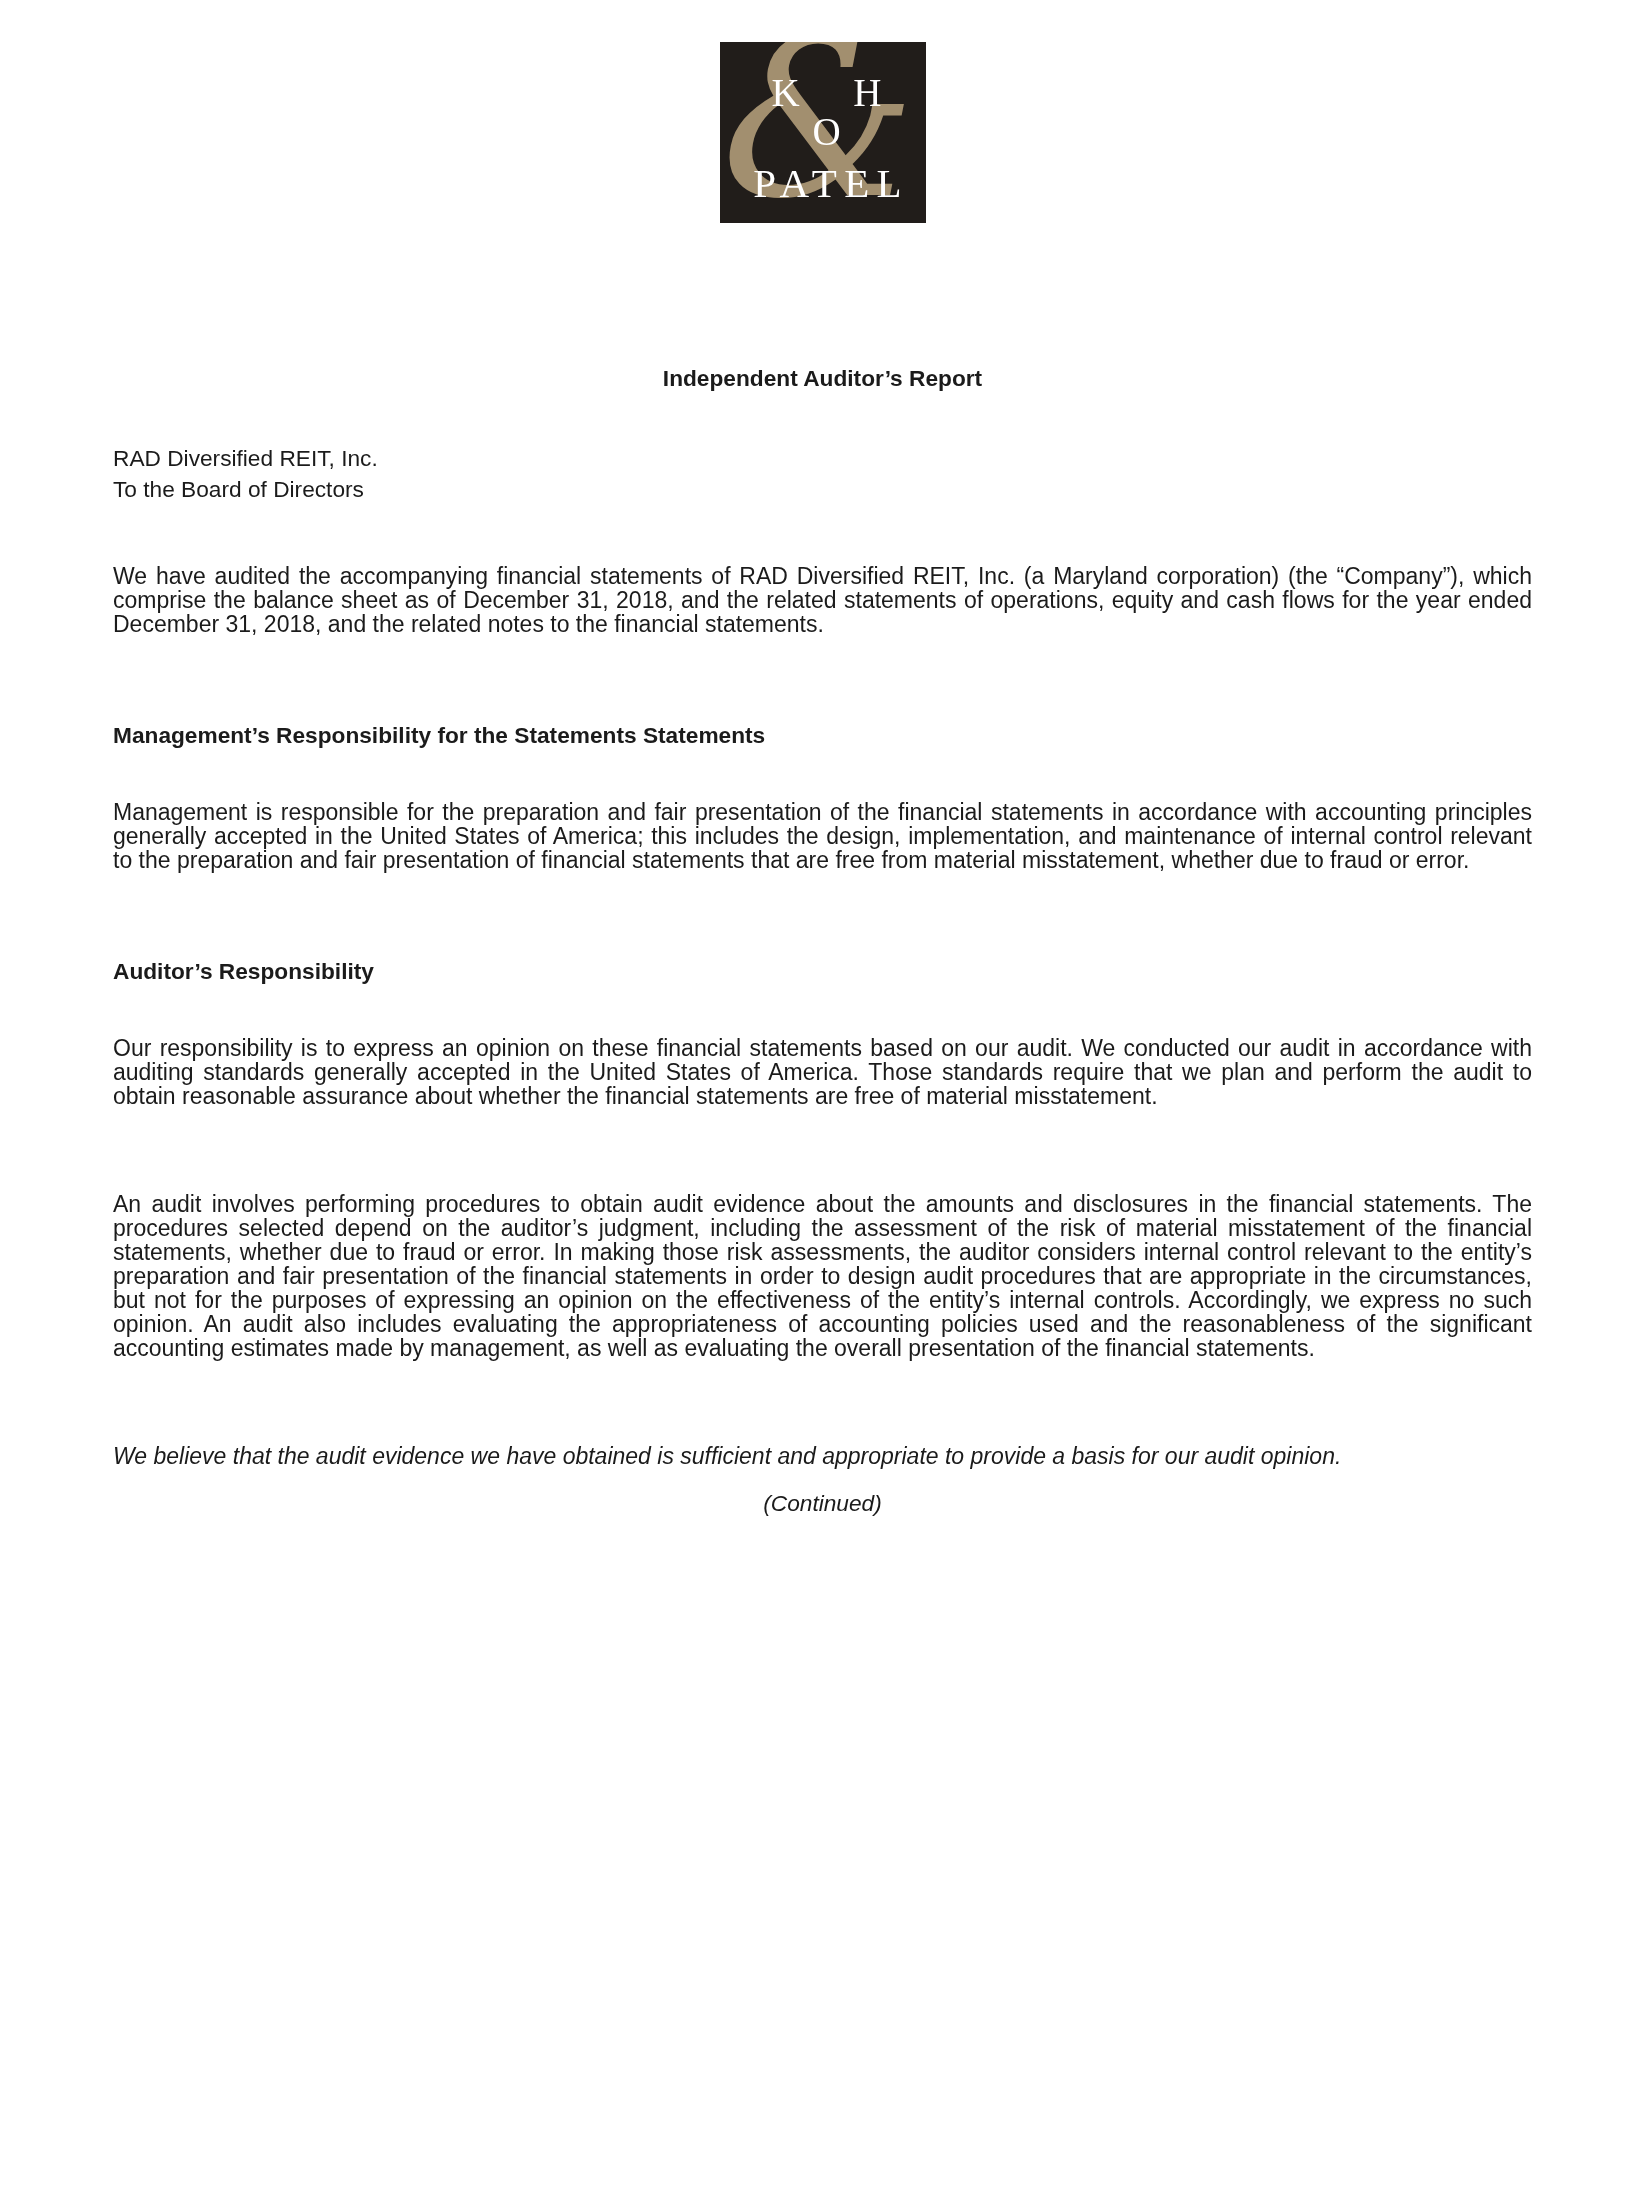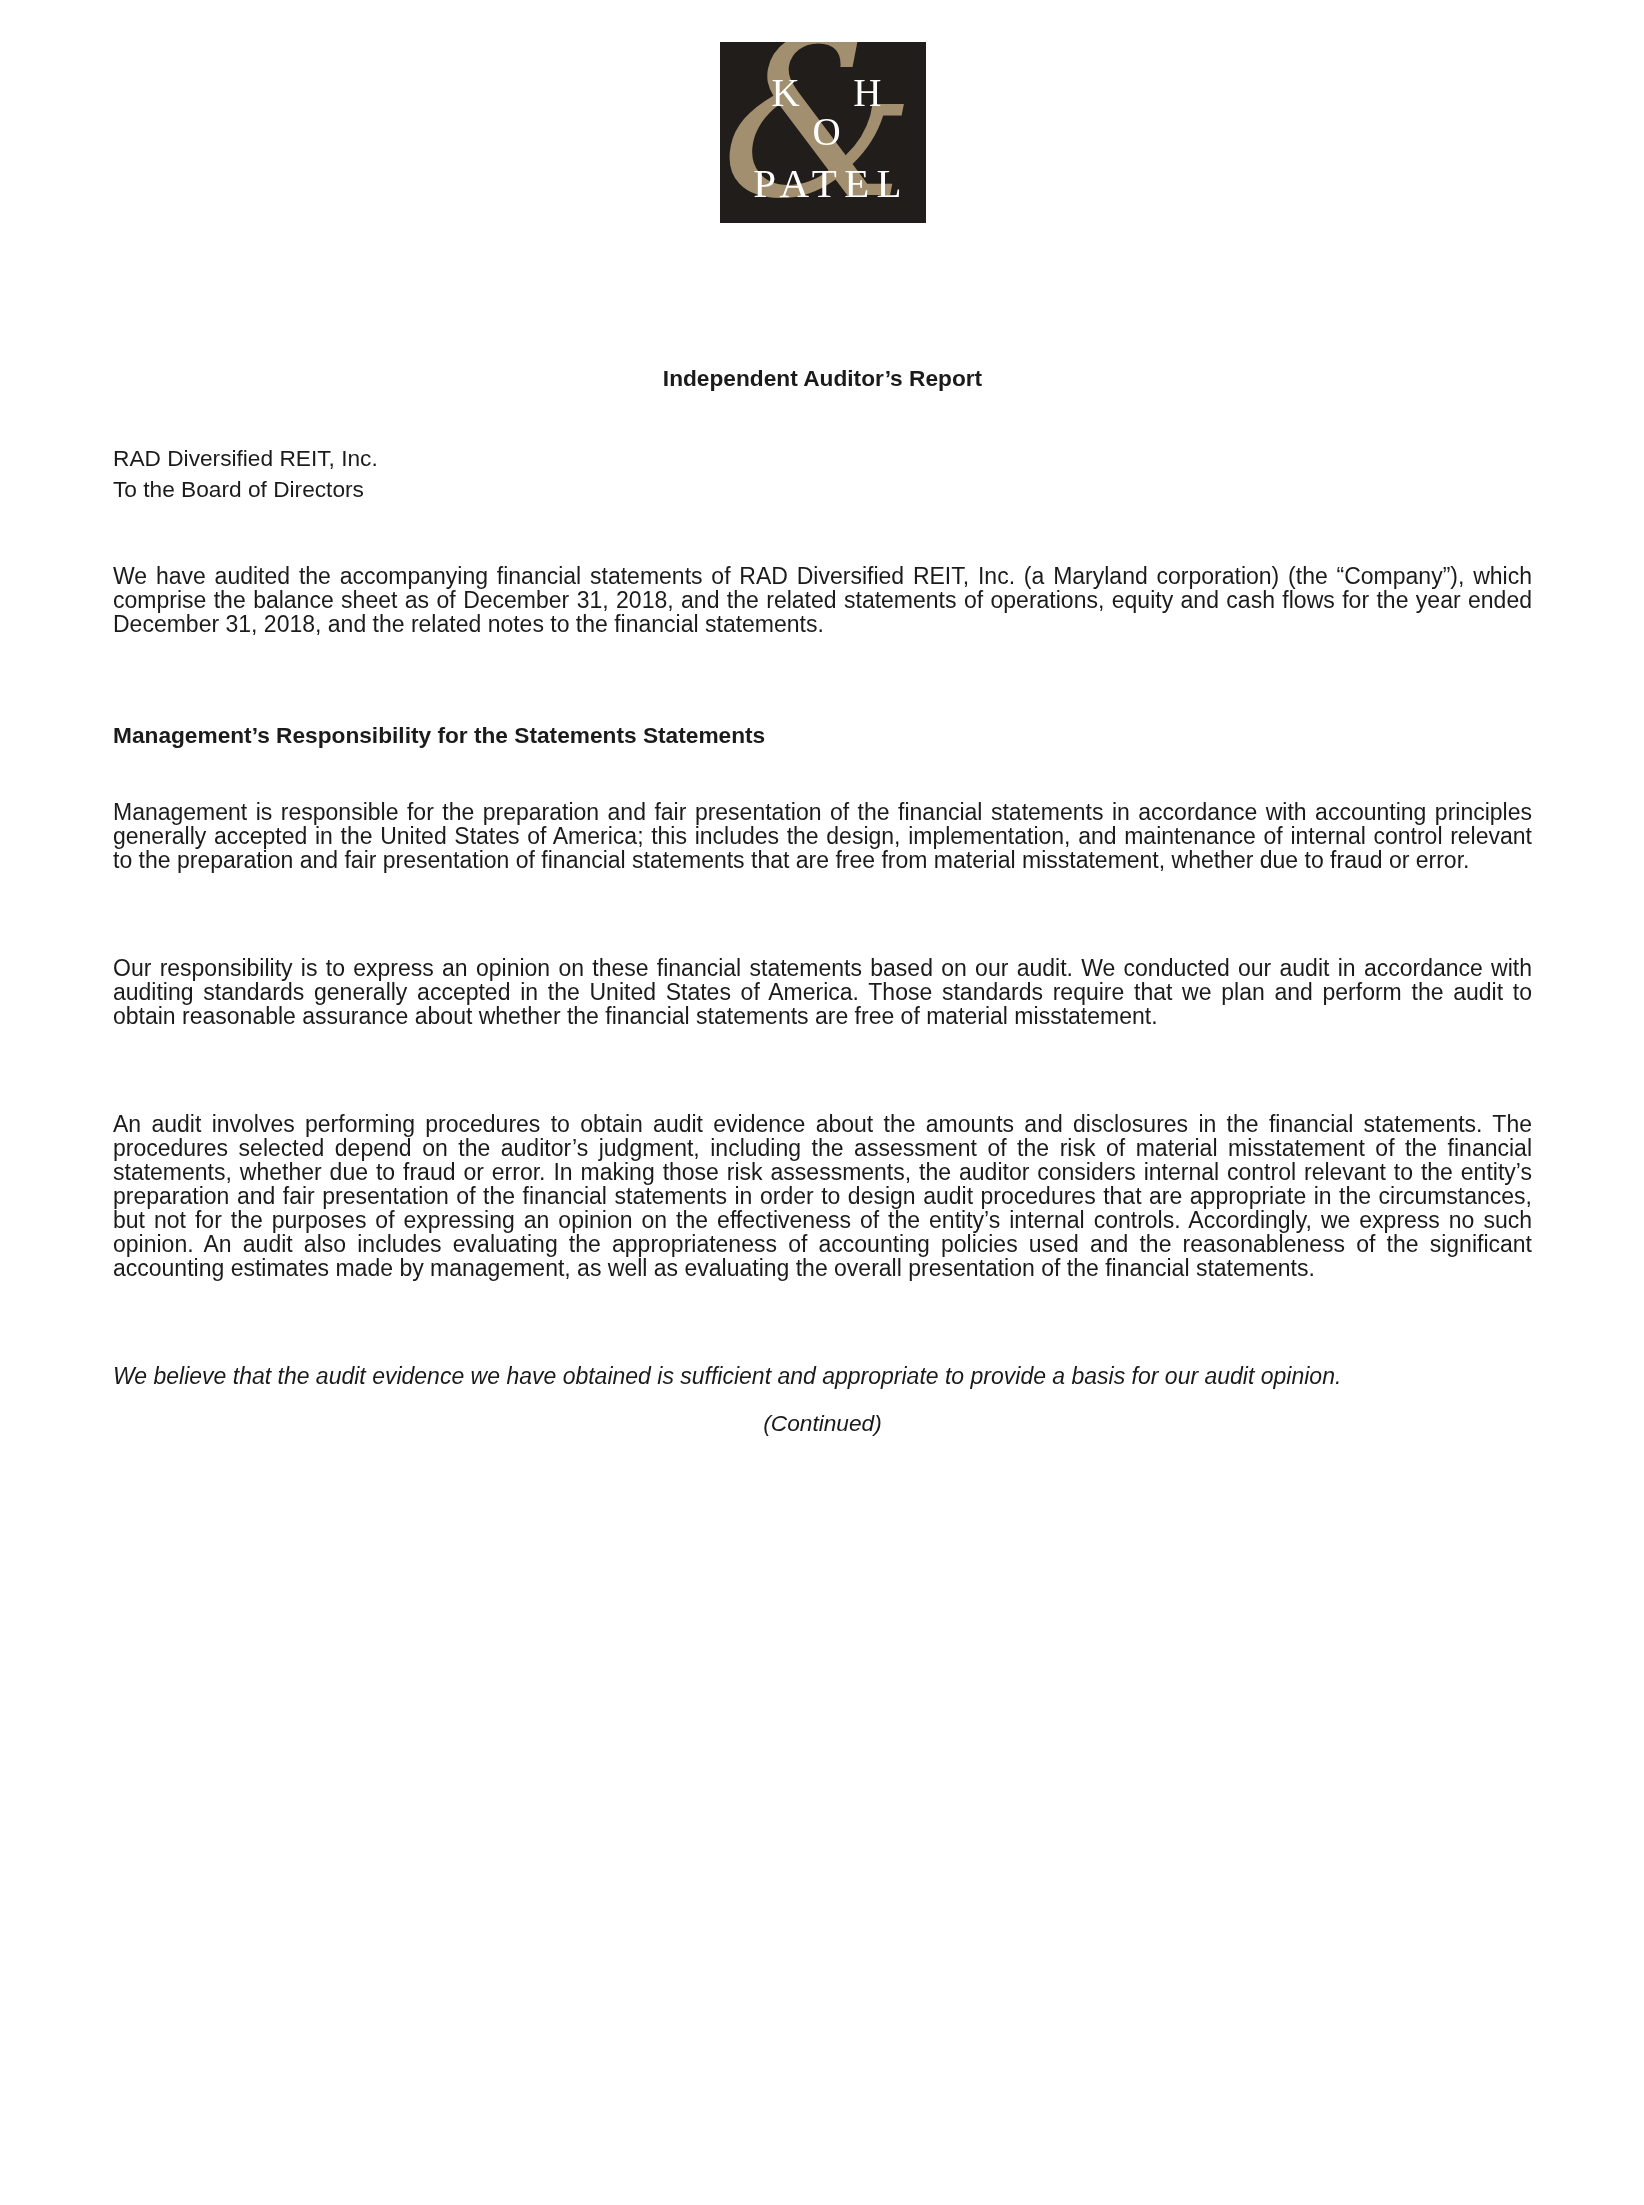--- a/index.html
+++ b/index.html
@@ -122,20 +122,21 @@
   <div class="addressee">
     <div>RAD Diversified REIT, Inc.</div>
     <div>To the Board of Directors</div>
   </div>
 
   <p class="body-paragraph">We have audited the accompanying financial statements of RAD Diversified REIT, Inc. (a Maryland corporation) (the “Company”), which comprise the balance sheet as of December 31, 2018, and the related statements of operations, equity and cash flows for the year ended December 31, 2018, and the related notes to the financial statements.</p>
 
   <h2 class="section-heading">Management’s Responsibility for the Statements Statements</h2>
   <p class="body-paragraph">Management is responsible for the preparation and fair presentation of the financial statements in accordance with accounting principles generally accepted in the United States of America; this includes the design, implementation, and maintenance of internal control relevant to the preparation and fair presentation of financial statements that are free from material misstatement, whether due to fraud or error.</p>
 
+  <h2 class="section-heading">Auditor’s Responsibility</h2>
   <p class="body-paragraph">Our responsibility is to express an opinion on these financial statements based on our audit. We conducted our audit in accordance with auditing standards generally accepted in the United States of America. Those standards require that we plan and perform the audit to obtain reasonable assurance about whether the financial statements are free of material misstatement.</p>
   <p class="body-paragraph">An audit involves performing procedures to obtain audit evidence about the amounts and disclosures in the financial statements. The procedures selected depend on the auditor’s judgment, including the assessment of the risk of material misstatement of the financial statements, whether due to fraud or error. In making those risk assessments, the auditor considers internal control relevant to the entity’s preparation and fair presentation of the financial statements in order to design audit procedures that are appropriate in the circumstances, but not for the purposes of expressing an opinion on the effectiveness of the entity’s internal controls. Accordingly, we express no such opinion. An audit also includes evaluating the appropriateness of accounting policies used and the reasonableness of the significant accounting estimates made by management, as well as evaluating the overall presentation of the financial statements.</p>
   <p class="body-paragraph last">We believe that the audit evidence we have obtained is sufficient and appropriate to provide a basis for our audit opinion.</p>
 
   <div class="continued">(Continued)</div>
 
 </div>
 
 
 </body></html>

